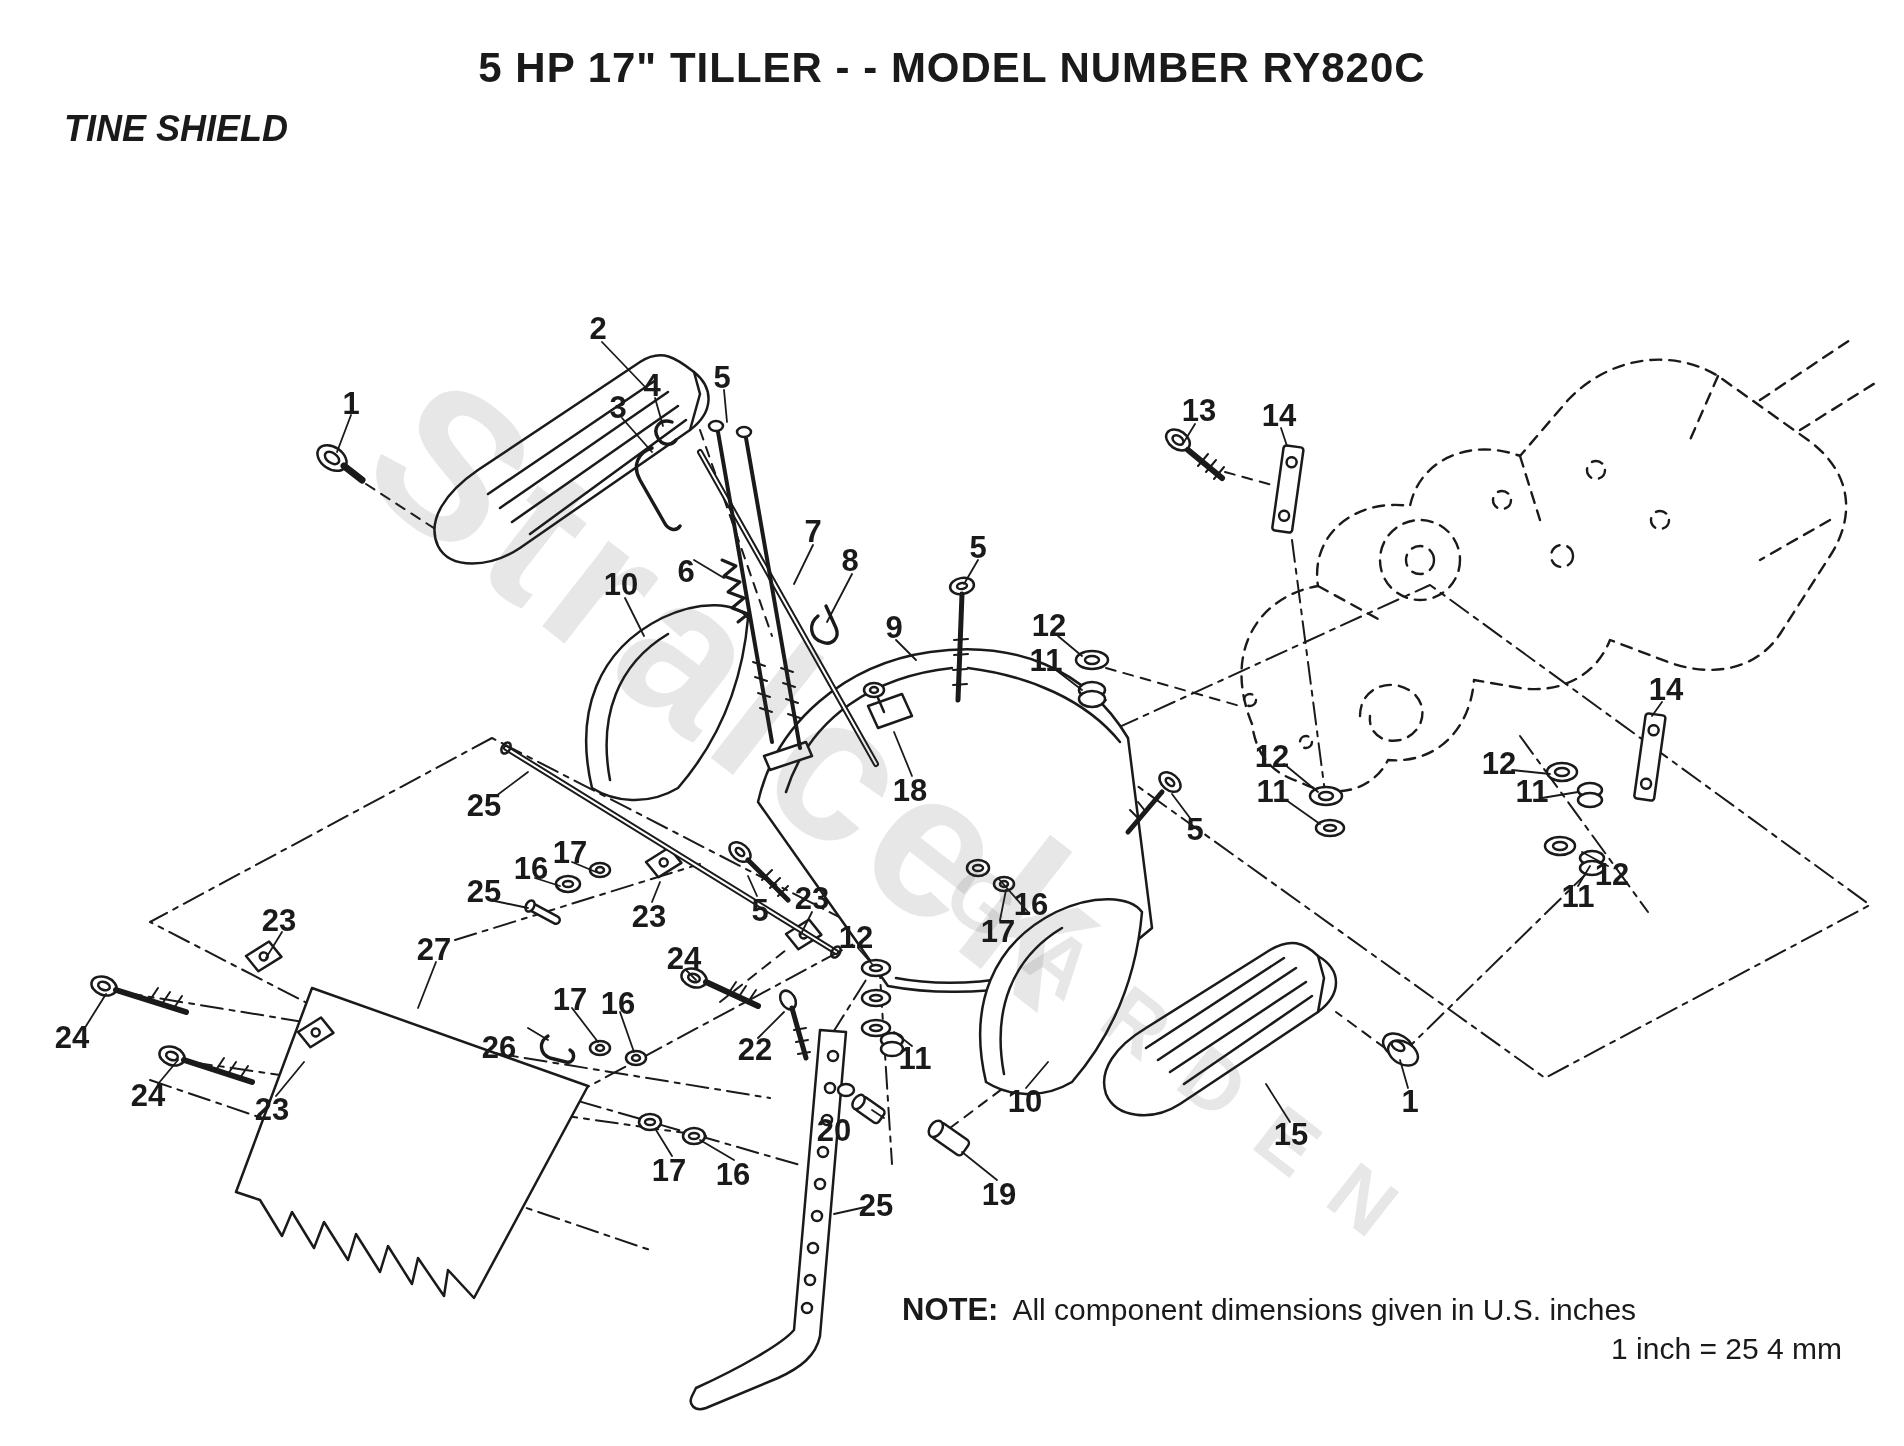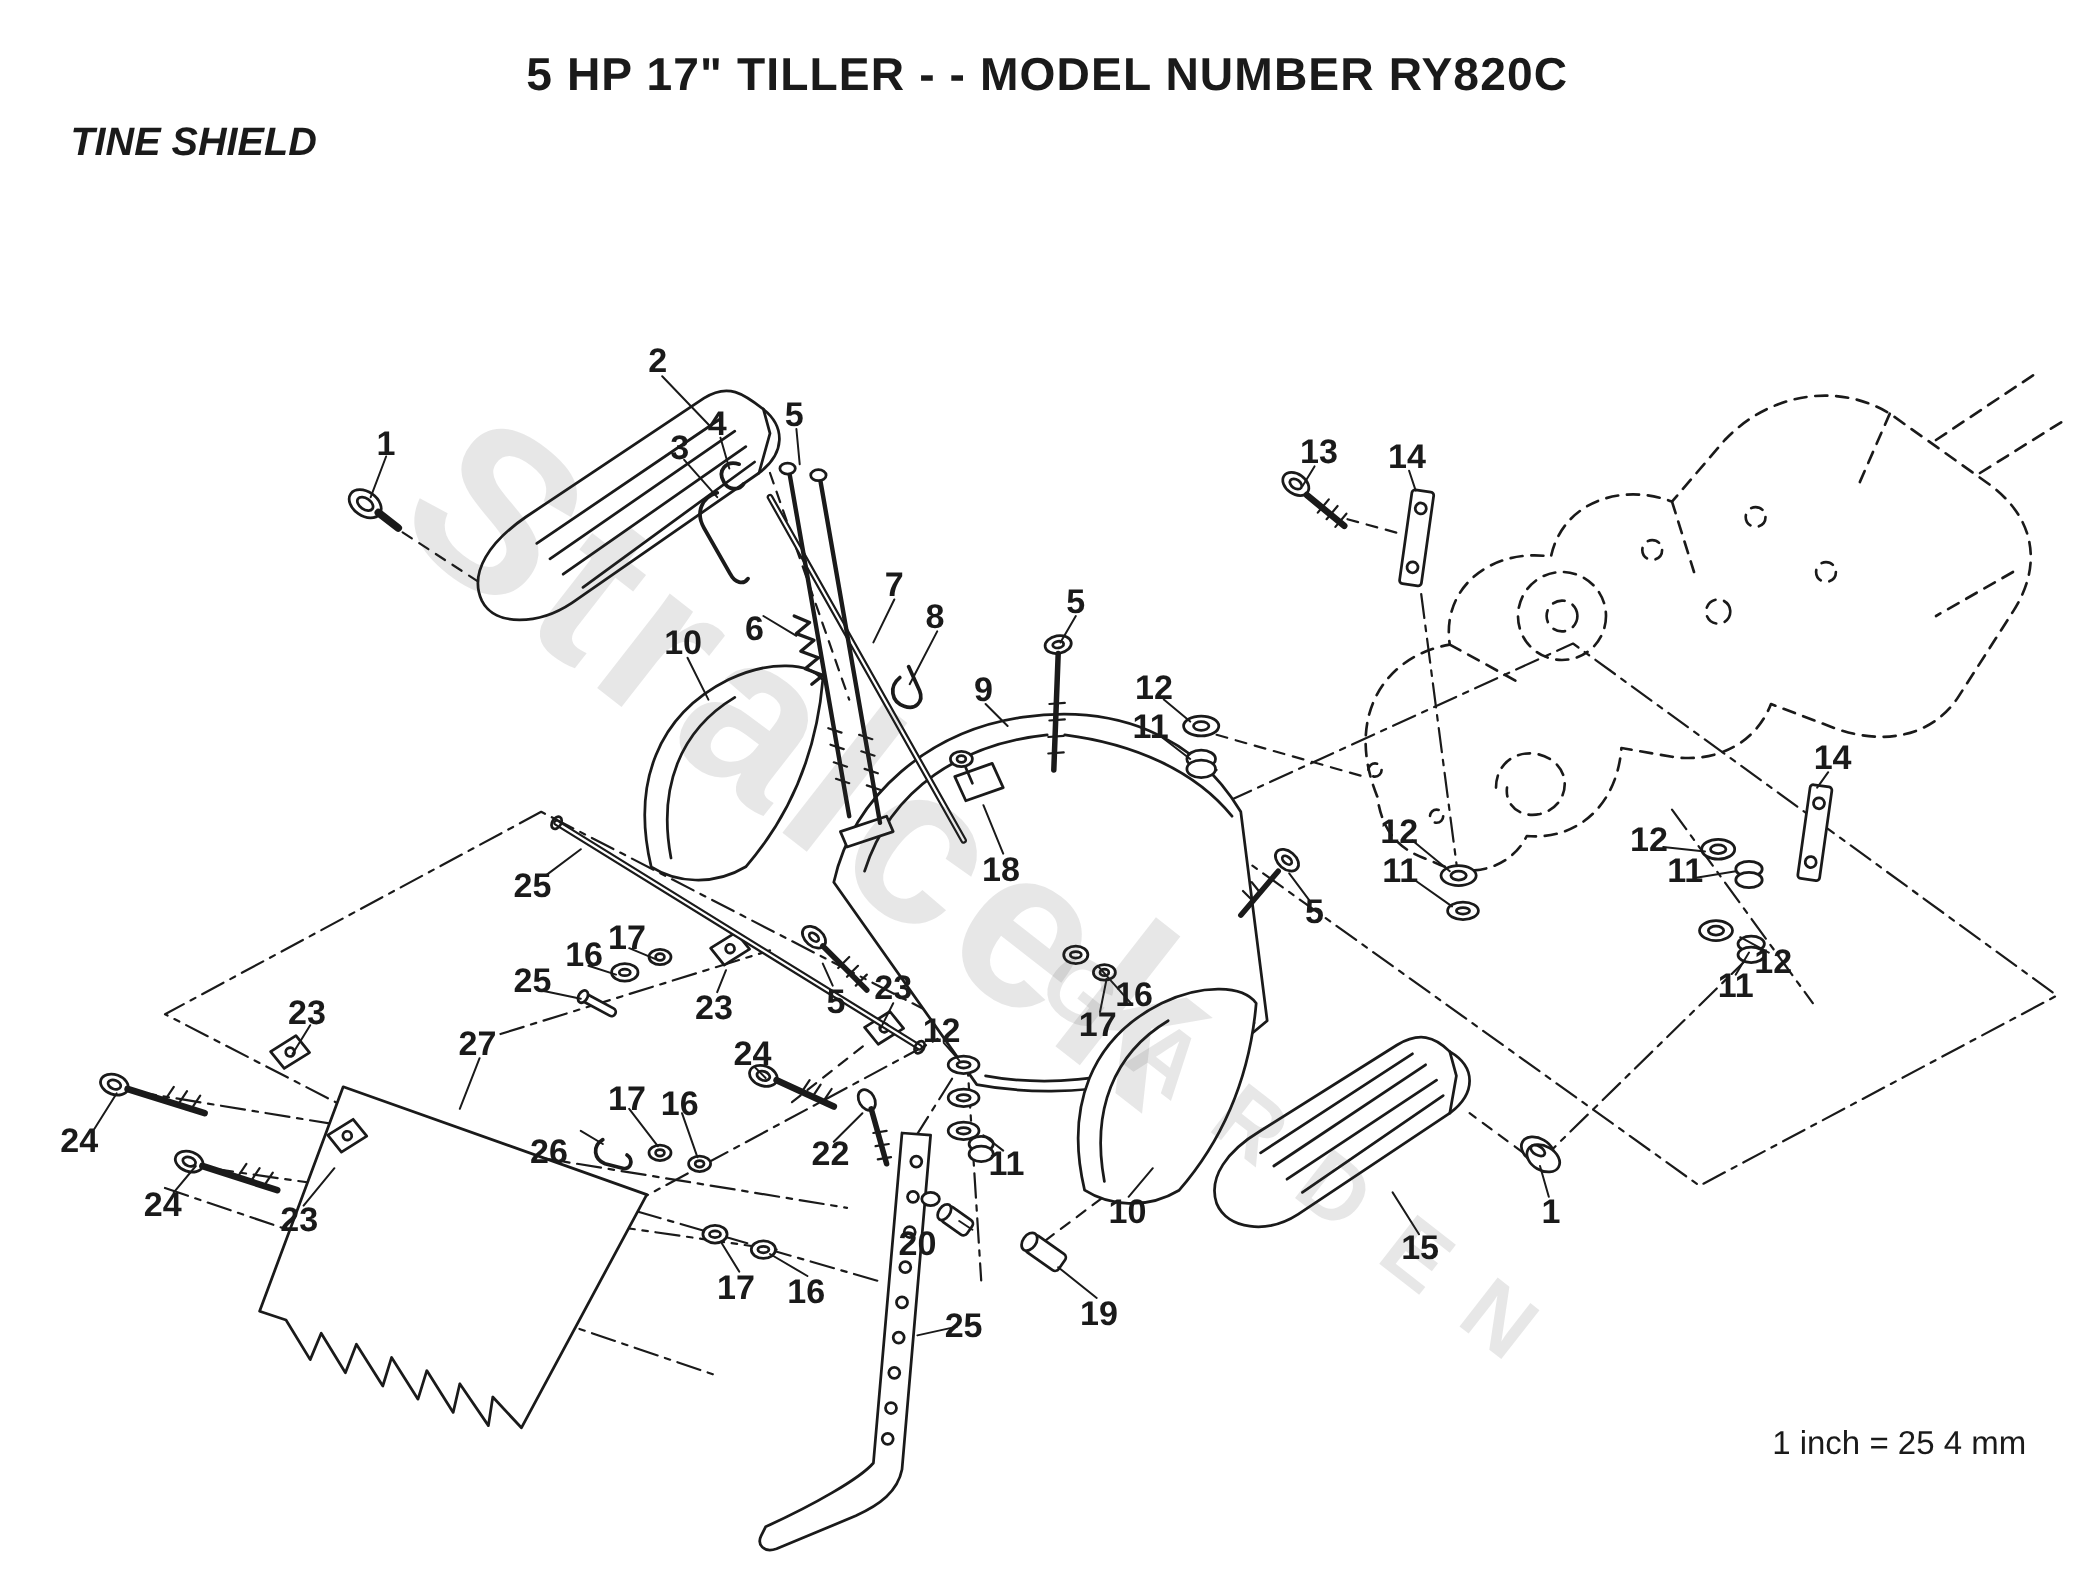--- a/index.html
+++ b/index.html
@@ -423,16 +423,19 @@
       <span class="callout" style="left: 834px; top: 1130px;">20</span>
       <span class="callout" style="left: 1291px; top: 1134px;">15</span>
       <span class="callout" style="left: 1410px; top: 1101px;">1</span>
       <span class="callout" style="left: 669px; top: 1170px;">17</span>
       <span class="callout" style="left: 733px; top: 1174px;">16</span>
       <span class="callout" style="left: 999px; top: 1194px;">19</span>
       <span class="callout" style="left: 876px; top: 1205px;">25</span>
     </div>
 
   <div class="note">
+    <div>
+      <b>NOTE:</b><span>All component dimensions given in U.S. inches</span>
+    </div>
     <div class="l2">1 inch = 25 4 mm</div>
   </div>
 
 </div>
 
 </body></html>

